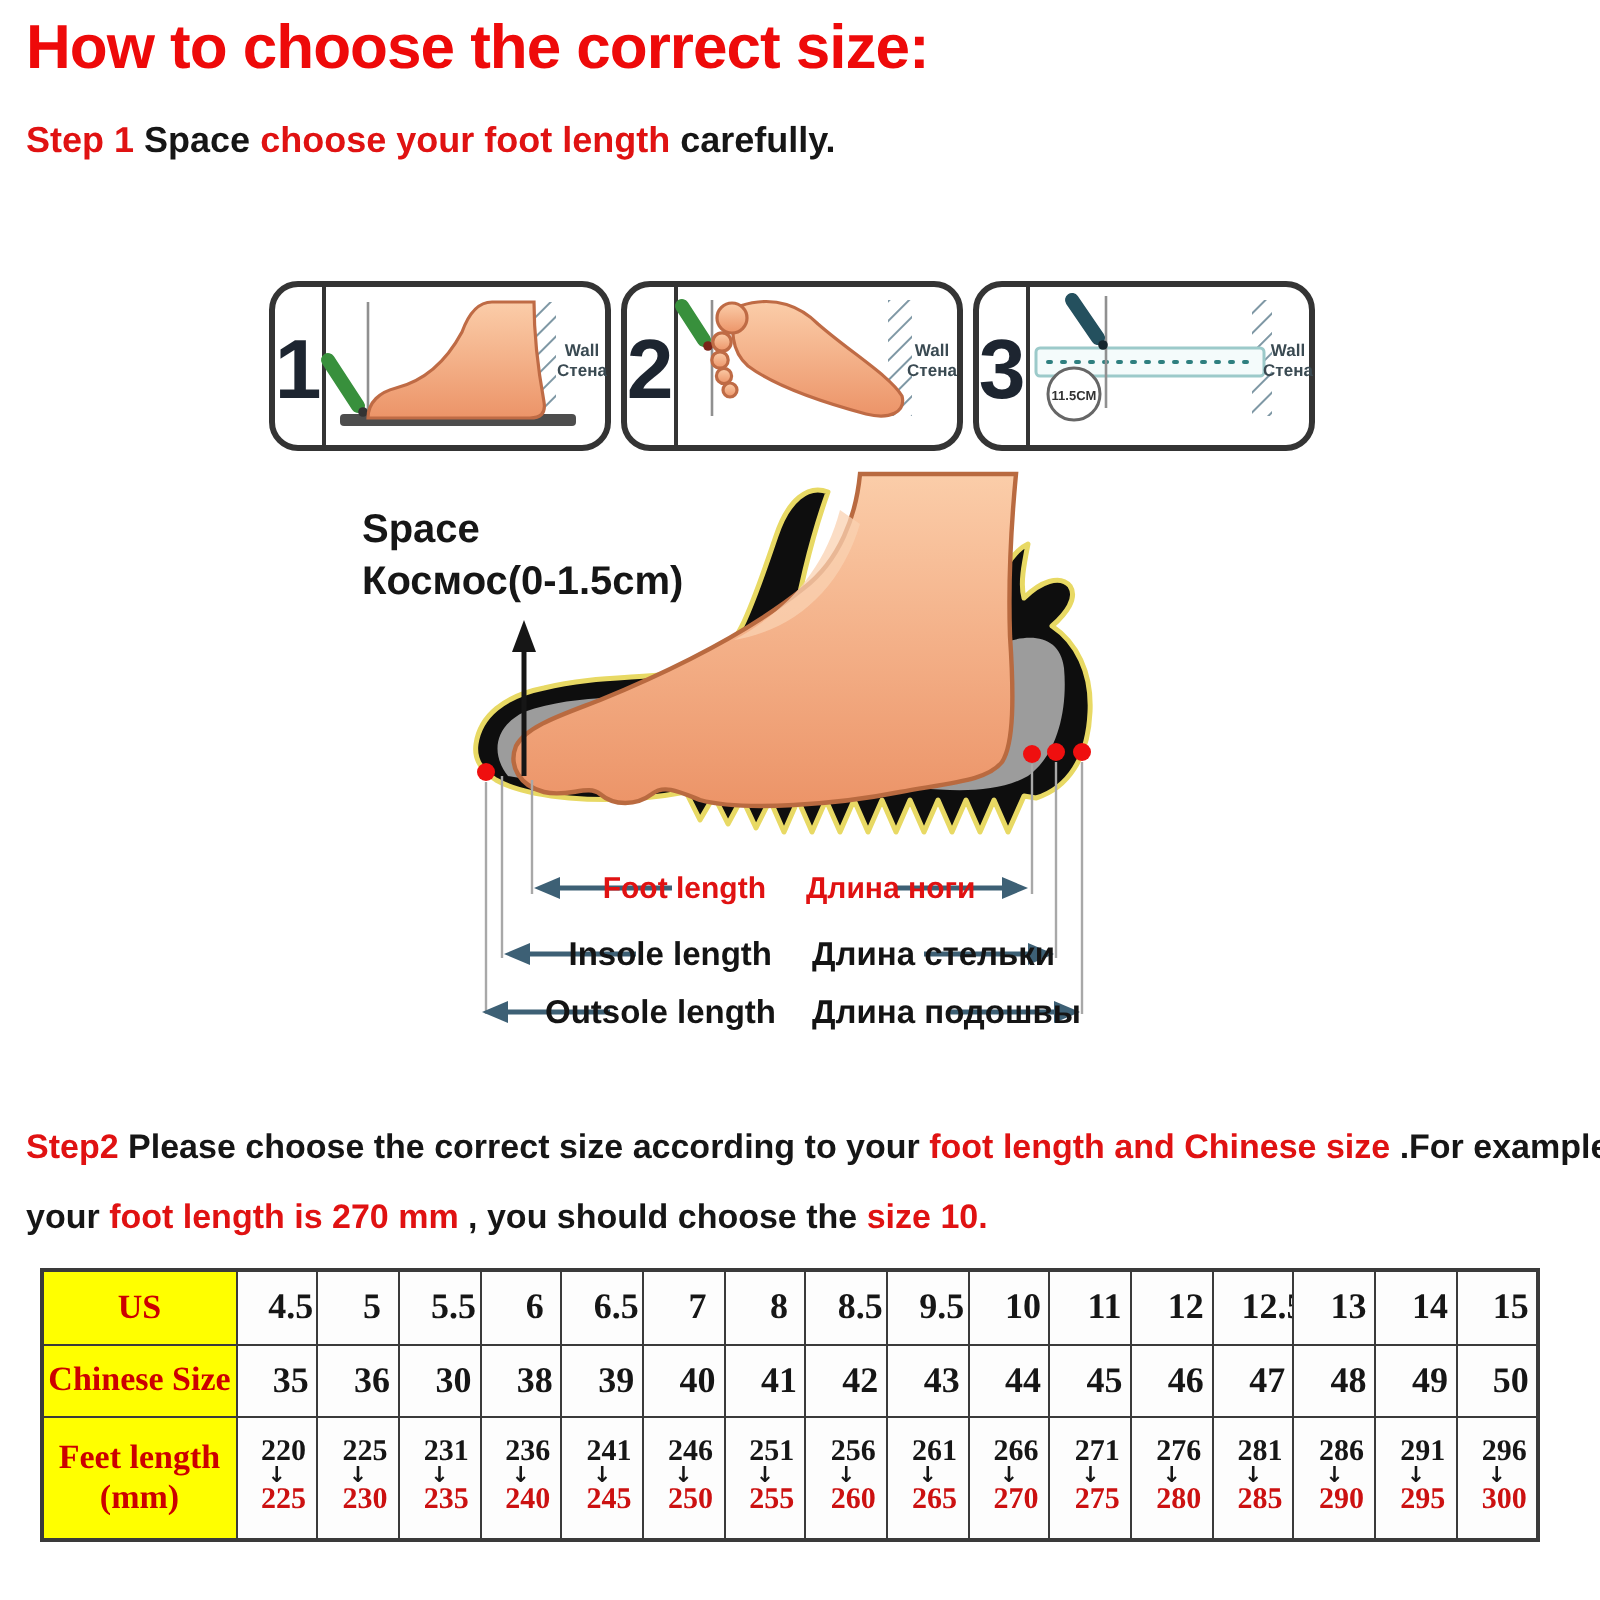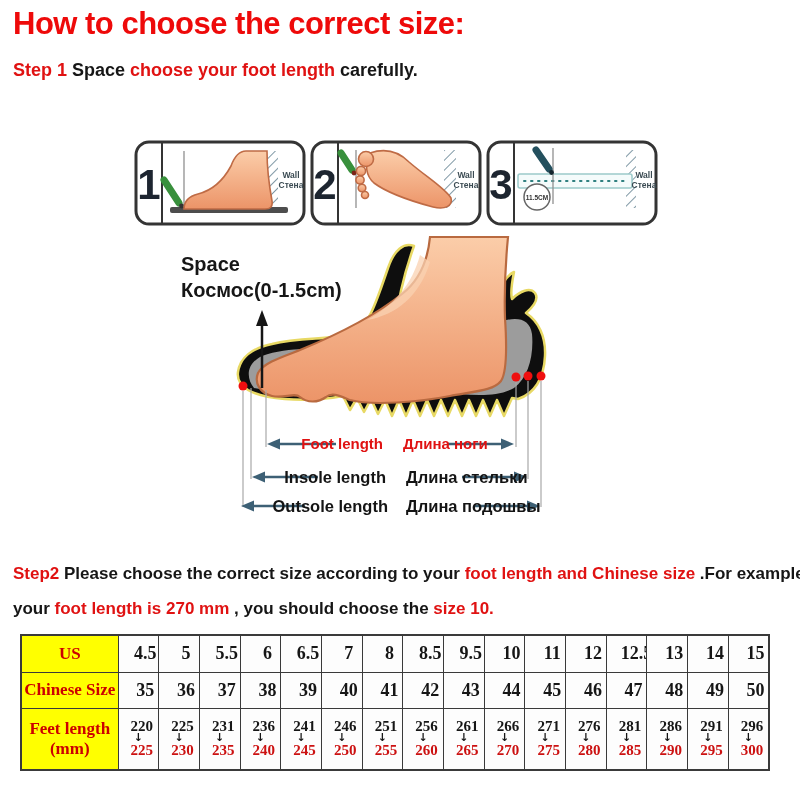--- a/index.html
+++ b/index.html
@@ -280,21 +280,21 @@
           <td class="ncell">12</td>
           <td class="ncell">12.5</td>
           <td class="ncell">13</td>
           <td class="ncell">14</td>
           <td class="ncell">15</td>
     </tr>
     <tr class="row-cn">
       <td class="hcell">Chinese Size</td>
       <td class="ncell">35</td>
           <td class="ncell">36</td>
-          <td class="ncell">37</td>
+          <td class="ncell">30</td>
           <td class="ncell">38</td>
           <td class="ncell">39</td>
           <td class="ncell">40</td>
           <td class="ncell">41</td>
           <td class="ncell">42</td>
           <td class="ncell">43</td>
           <td class="ncell">44</td>
           <td class="ncell">45</td>
           <td class="ncell">46</td>
           <td class="ncell">47</td>

